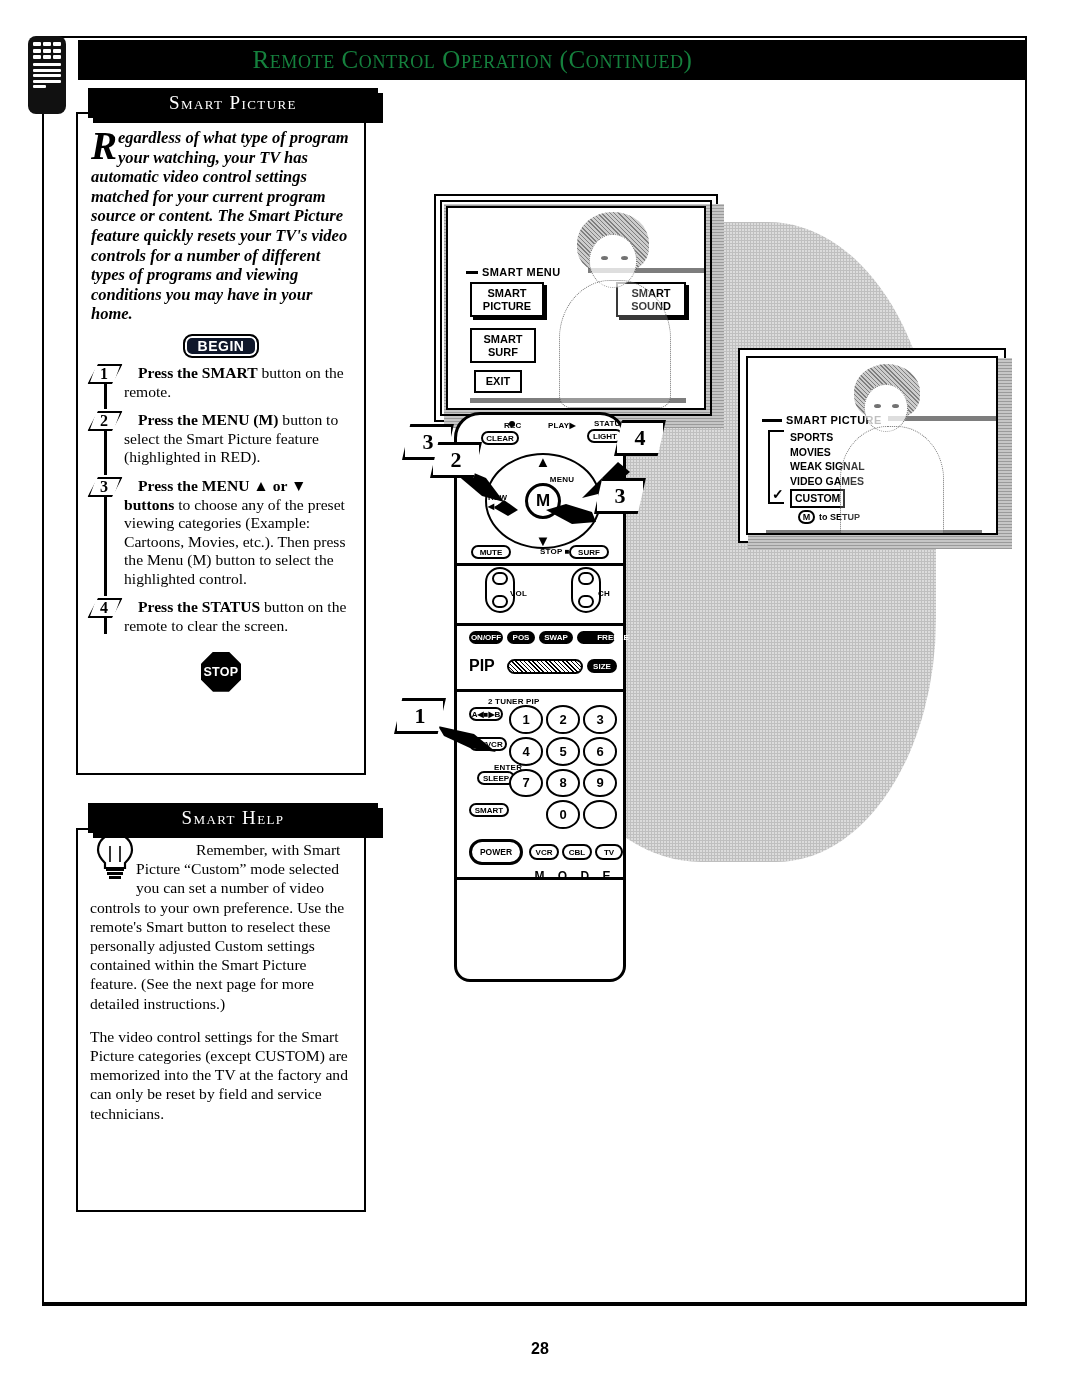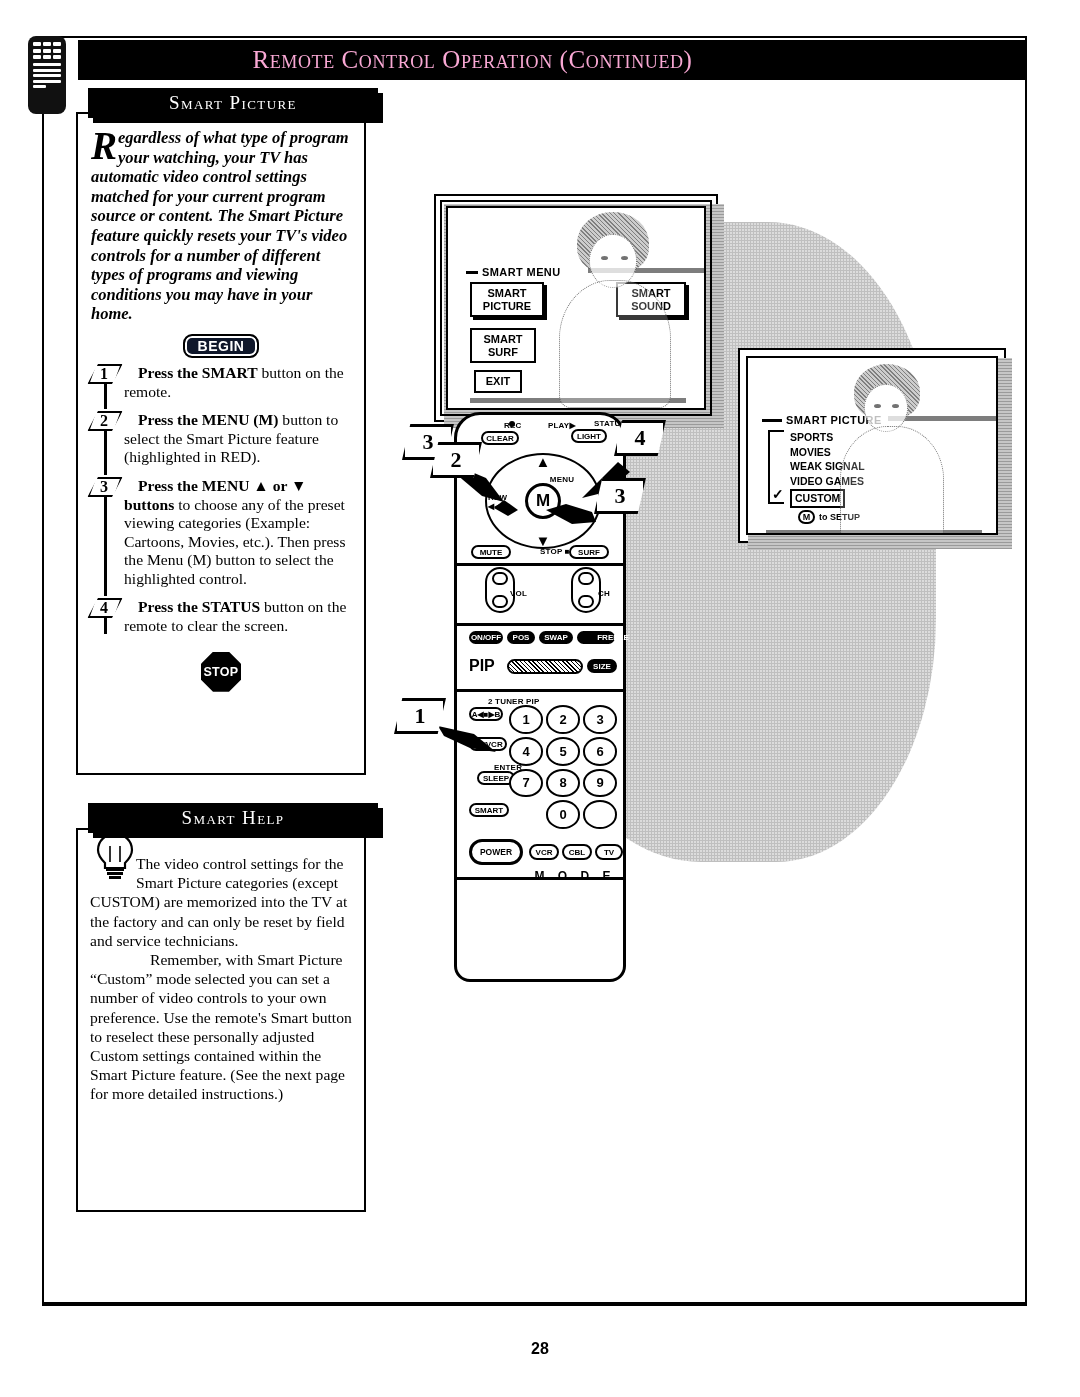--- a/index.html
+++ b/index.html
@@ -43,21 +43,21 @@
   .remote-icon .bars { margin-top: 4px; display: flex; flex-direction: column; gap: 2.5px; }
   .remote-icon .bars i { display: block; height: 3px; background: #fff; border-radius: 1px; }
   .remote-icon .bars i.half { width: 46%; }
 
   
   .title-banner {
     position: absolute;
     left: 78px; top: 40px;
     width: 949px; height: 40px;
     background: #000;
-    color: #f9a8d4;
+    color: #15803d;
     display: flex;
     align-items: center;
     justify-content: center;
     z-index: 20;
   }
   .title-banner .t {
     font-family: "Liberation Serif", serif;
     font-size: 25px;
     letter-spacing: 0.6px;
     font-variant: small-caps;
@@ -503,22 +503,22 @@
 <div class="box" id="sh-box">
   <div class="sh-body">
     <svg class="bulb" viewBox="0 0 42 48">
       <path d="M21 2 C11 2 4 9 4 18 C4 24 8 28 11 31 L11 36 L31 36 L31 31 C34 28 38 24 38 18 C38 9 31 2 21 2 Z" fill="#fff" stroke="#000" stroke-width="2.2"></path>
       <rect x="12" y="36" width="18" height="3" fill="#000"></rect>
       <rect x="13" y="40" width="16" height="3" fill="#000"></rect>
       <rect x="15" y="44" width="12" height="3" fill="#000"></rect>
       <path d="M16 14 L16 30 M26 14 L26 30" stroke="#000" stroke-width="1.6" fill="none"></path>
     </svg>
     <span class="sh-shape-l"></span>
+    <p class="sh-text first">Remember, with Smart Picture “Custom” mode selected you can set a number of video controls to your own preference. Use the remote's Smart button to reselect these personally adjusted Custom settings contained within the Smart Picture feature. (See the next page for more detailed instructions.)</p>
     <p class="sh-text second">The video control settings for the Smart Picture categories (except CUSTOM) are memorized into the TV at the factory and can only be reset by field and service technicians.</p>
-    <p class="sh-text first">Remember, with Smart Picture “Custom” mode selected you can set a number of video controls to your own preference. Use the remote's Smart button to reselect these personally adjusted Custom settings contained within the Smart Picture feature. (See the next page for more detailed instructions.)</p>
   </div>
 </div>
 
 <div class="illus">
 
   <div class="blob"></div>
 
   <div class="tv" id="tv1">
     <div class="tvshadow"></div>
     <div class="bezel"></div>
@@ -595,21 +595,21 @@
     </div>
   </div>
 
   <div class="remote">
 
     <div class="lbl" style="left:28px; top:6px;">REC</div>
     <div style="position:absolute;left:52px;top:6px;width:6px;height:6px;border-radius:50%;background:#000;"></div>
     <div class="pillbtn" style="left:24px; top:16px; width:38px; height:14px;">CLEAR</div>
     <div class="lbl" style="left:72px; top:6px;"><span>PLAY</span>▶</div>
     <div class="lbl" style="left:118px; top:4px;">STATUS</div>
-    <div class="pillbtn" style="left:114px; top:14px; width:36px; height:14px;">LIGHT</div>
+    <div class="pillbtn" style="left:130px; top:14px; width:36px; height:14px;">LIGHT</div>
 
     <div class="navpad">
       <div class="ring"></div>
       <div class="arw up">▲</div>
       <div class="arw dn">▼</div>
       <div class="mbtn">M</div>
       <div class="lbl" style="left:50%; top:30px; transform:translateX(-50%);">MENU</div>
     </div>
 
     <div class="lbl" style="left:12px; top:78px;"><span>REW</span><br>◀◀</div>

